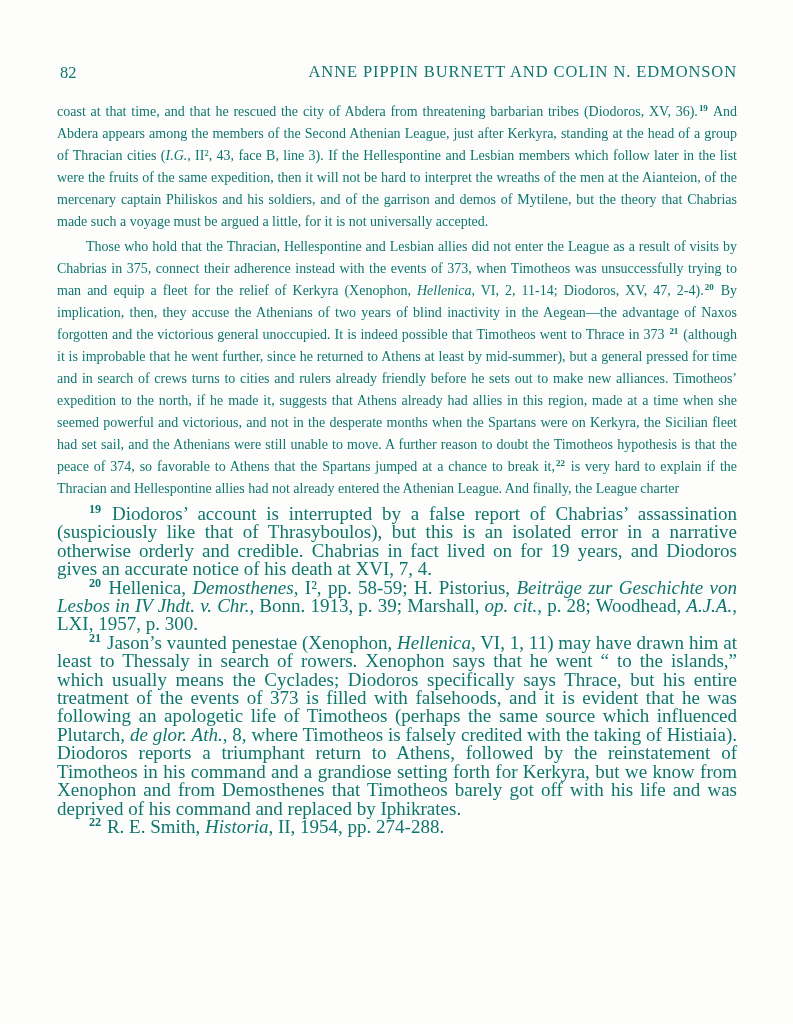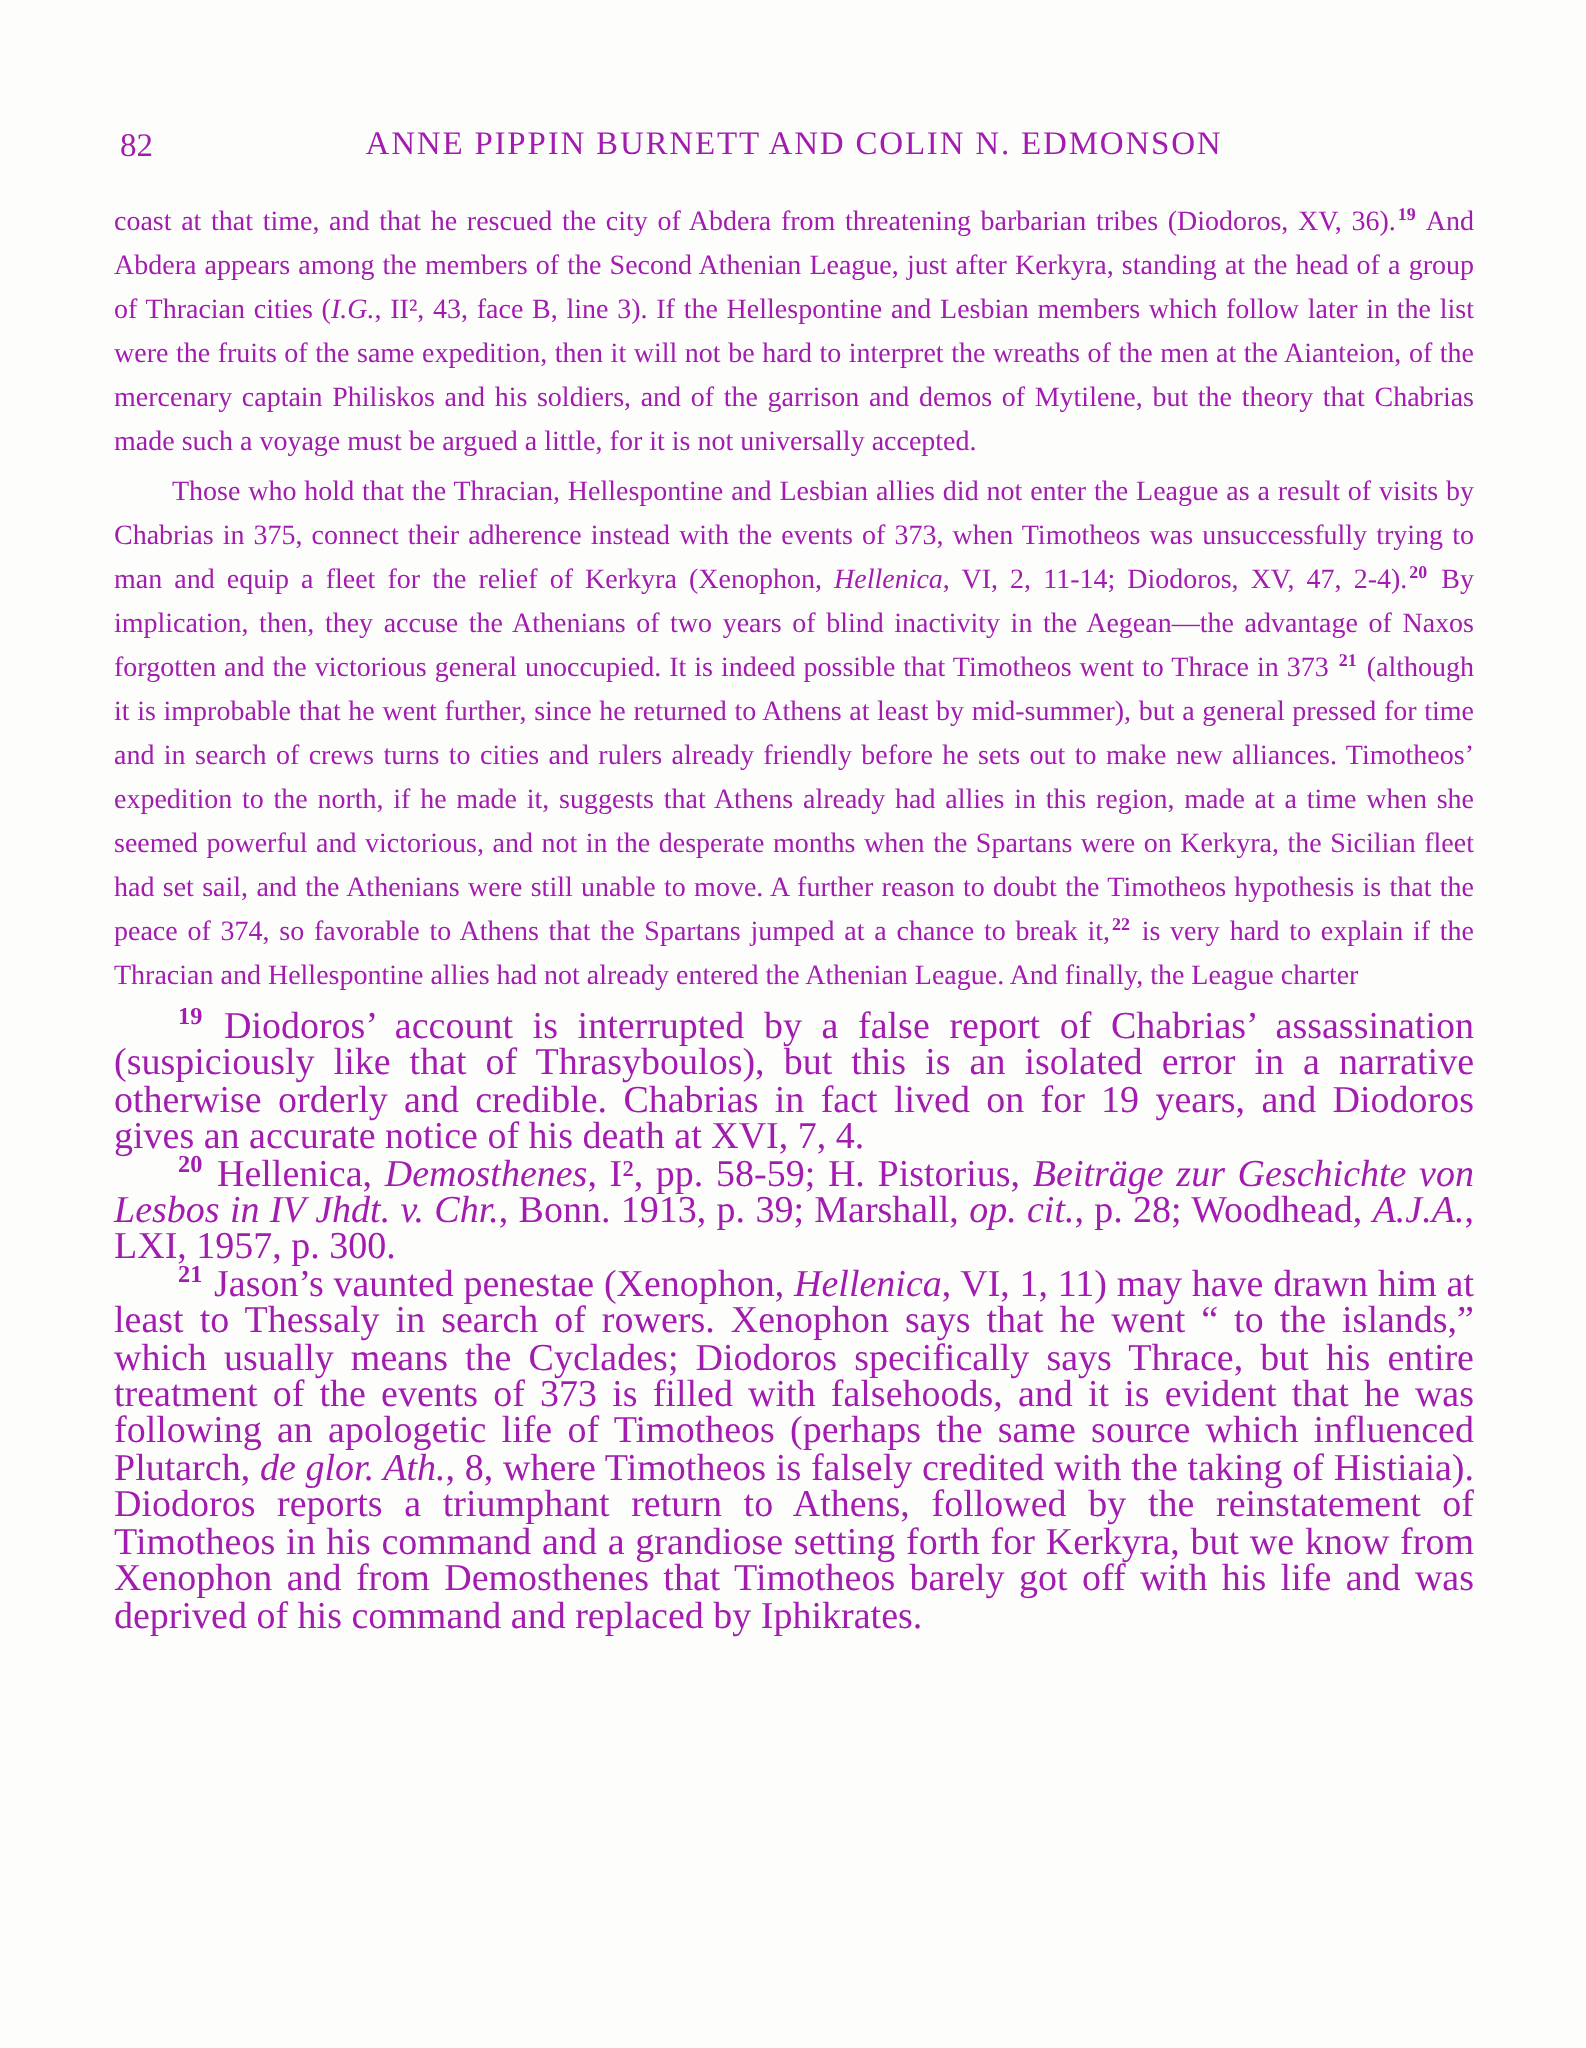--- a/index.html
+++ b/index.html
@@ -5,21 +5,21 @@
   html, body {
     margin: 0;
     padding: 0;
     background: #ffffff;
   }
   .page {
     position: relative;
     width: 793px;
     height: 1024px;
     background: #fdfdfc;
-    color: #a21caf;
+    color: #0f766e;
     font-family: "Liberation Serif", "DejaVu Serif", serif;
     overflow: hidden;
     box-sizing: border-box;
   }
   .content {
     position: absolute;
     left: 57px;
     top: 62px;
     width: 680px;
   }
@@ -27,21 +27,21 @@
     position: relative;
     height: 22px;
   }
   .page-number {
     position: absolute;
     left: 3px;
     top: 1px;
     font-size: 16.5px;
   }
   .running-title {
-    text-align: center;
+    text-align: right;
     font-size: 16.5px;
     letter-spacing: 0.9px;
     white-space: nowrap;
   }
   .body-text {
     margin-top: 17px;
     font-size: 14px;
     line-height: 22px;
     text-align: justify;
   }
@@ -88,16 +88,17 @@
 
     <div class="body-text">
       <p><span>coast at that time, and that he rescued the city of Abdera from threatening barbarian tribes (Diodoros, XV, 36).</span><sup class="fnref">19</sup><span> And Abdera appears among the members of the Second Athenian League, just after Kerkyra, standing at the head of a group of Thracian cities (</span><em>I.G.</em><span>, II², 43, face B, line 3). If the Hellespontine and Lesbian members which follow later in the list were the fruits of the same expedition, then it will not be hard to interpret the wreaths of the men at the Aianteion, of the mercenary captain Philiskos and his soldiers, and of the garrison and demos of Mytilene, but the theory that Chabrias made such a voyage must be argued a little, for it is not universally accepted.</span></p>
       <p class="indented"><span>Those who hold that the Thracian, Hellespontine and Lesbian allies did not enter the League as a result of visits by Chabrias in 375, connect their adherence instead with the events of 373, when Timotheos was unsuccessfully trying to man and equip a fleet for the relief of Kerkyra (Xenophon, </span><em>Hellenica</em><span>, VI, 2, 11-14; Diodoros, XV, 47, 2-4).</span><sup class="fnref">20</sup><span> By implication, then, they accuse the Athenians of two years of blind inactivity in the Aegean—the advantage of Naxos forgotten and the victorious general unoccupied. It is indeed possible that Timotheos went to Thrace in 373 </span><sup class="fnref">21</sup><span> (although it is improbable that he went further, since he returned to Athens at least by mid-summer), but a general pressed for time and in search of crews turns to cities and rulers already friendly before he sets out to make new alliances. Timotheos’ expedition to the north, if he made it, suggests that Athens already had allies in this region, made at a time when she seemed powerful and victorious, and not in the desperate months when the Spartans were on Kerkyra, the Sicilian fleet had set sail, and the Athenians were still unable to move. A further reason to doubt the Timotheos hypothesis is that the peace of 374, so favorable to Athens that the Spartans jumped at a chance to break it,</span><sup class="fnref">22</sup><span> is very hard to explain if the Thracian and Hellespontine allies had not already entered the Athenian League. And finally, the League charter</span></p>
     </div>
 
     <div class="footnotes">
       <p><sup class="fnref">19</sup><span> Diodoros’ account is interrupted by a false report of Chabrias’ assassination (suspiciously like that of Thrasyboulos), but this is an isolated error in a narrative otherwise orderly and credible. Chabrias in fact lived on for 19 years, and Diodoros gives an accurate notice of his death at XVI, 7, 4.</span></p>
       <p><sup class="fnref">20</sup><span> Hellenica, </span><em>Demosthenes</em><span>, I², pp. 58-59; H. Pistorius, </span><em>Beiträge zur Geschichte von Lesbos in IV Jhdt. v. Chr.</em><span>, Bonn. 1913, p. 39; Marshall, </span><em>op. cit.</em><span>, p. 28; Woodhead, </span><em>A.J.A.</em><span>, LXI, 1957, p. 300.</span></p>
       <p><sup class="fnref">21</sup><span> Jason’s vaunted penestae (Xenophon, </span><em>Hellenica</em><span>, VI, 1, 11) may have drawn him at least to Thessaly in search of rowers. Xenophon says that he went “ to the islands,” which usually means the Cyclades; Diodoros specifically says Thrace, but his entire treatment of the events of 373 is filled with falsehoods, and it is evident that he was following an apologetic life of Timotheos (perhaps the same source which influenced Plutarch, </span><em>de glor. Ath.</em><span>, 8, where Timotheos is falsely credited with the taking of Histiaia). Diodoros reports a triumphant return to Athens, followed by the reinstatement of Timotheos in his command and a grandiose setting forth for Kerkyra, but we know from Xenophon and from Demosthenes that Timotheos barely got off with his life and was deprived of his command and replaced by Iphikrates.</span></p>
+      <p><sup class="fnref">22</sup><span> R. E. Smith, </span><em>Historia</em><span>, II, 1954, pp. 274-288.</span></p>
     </div>
 
   </div>
 </div>
 
 </body></html>

